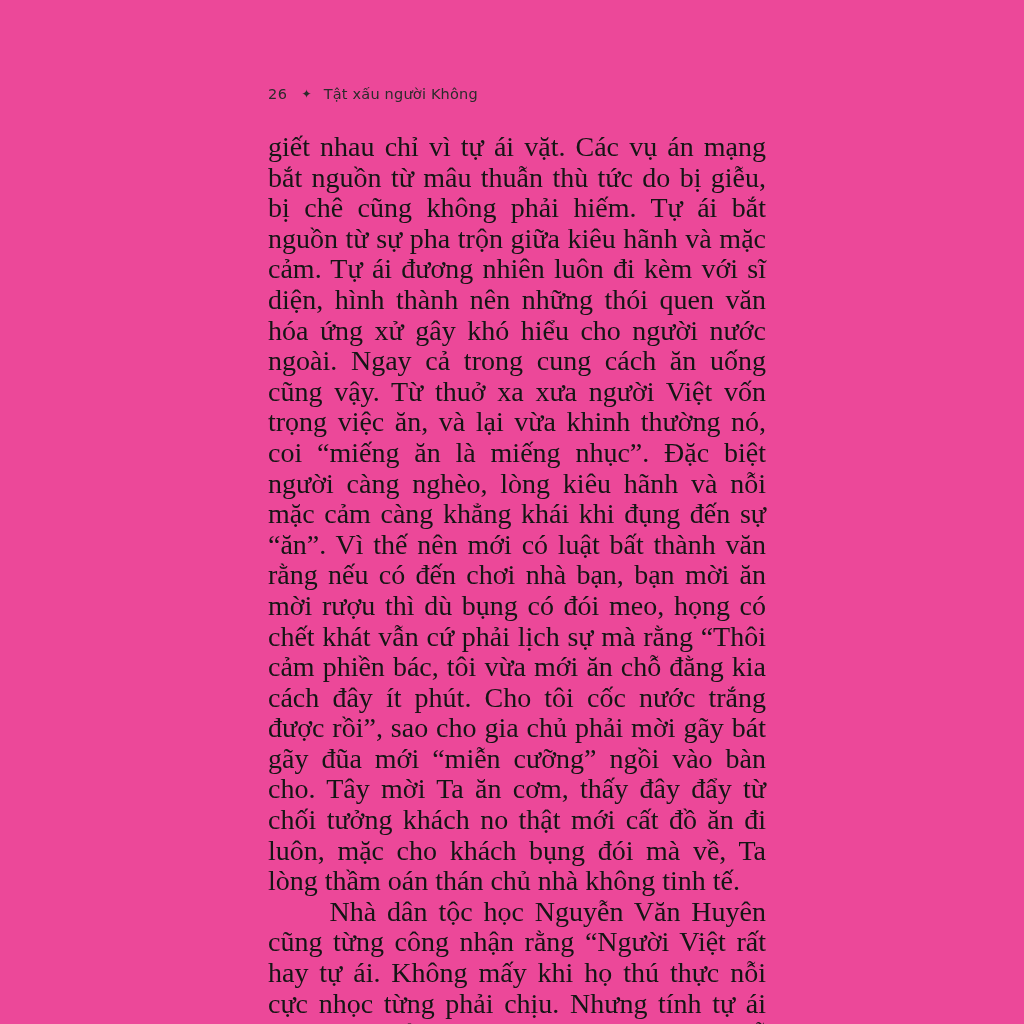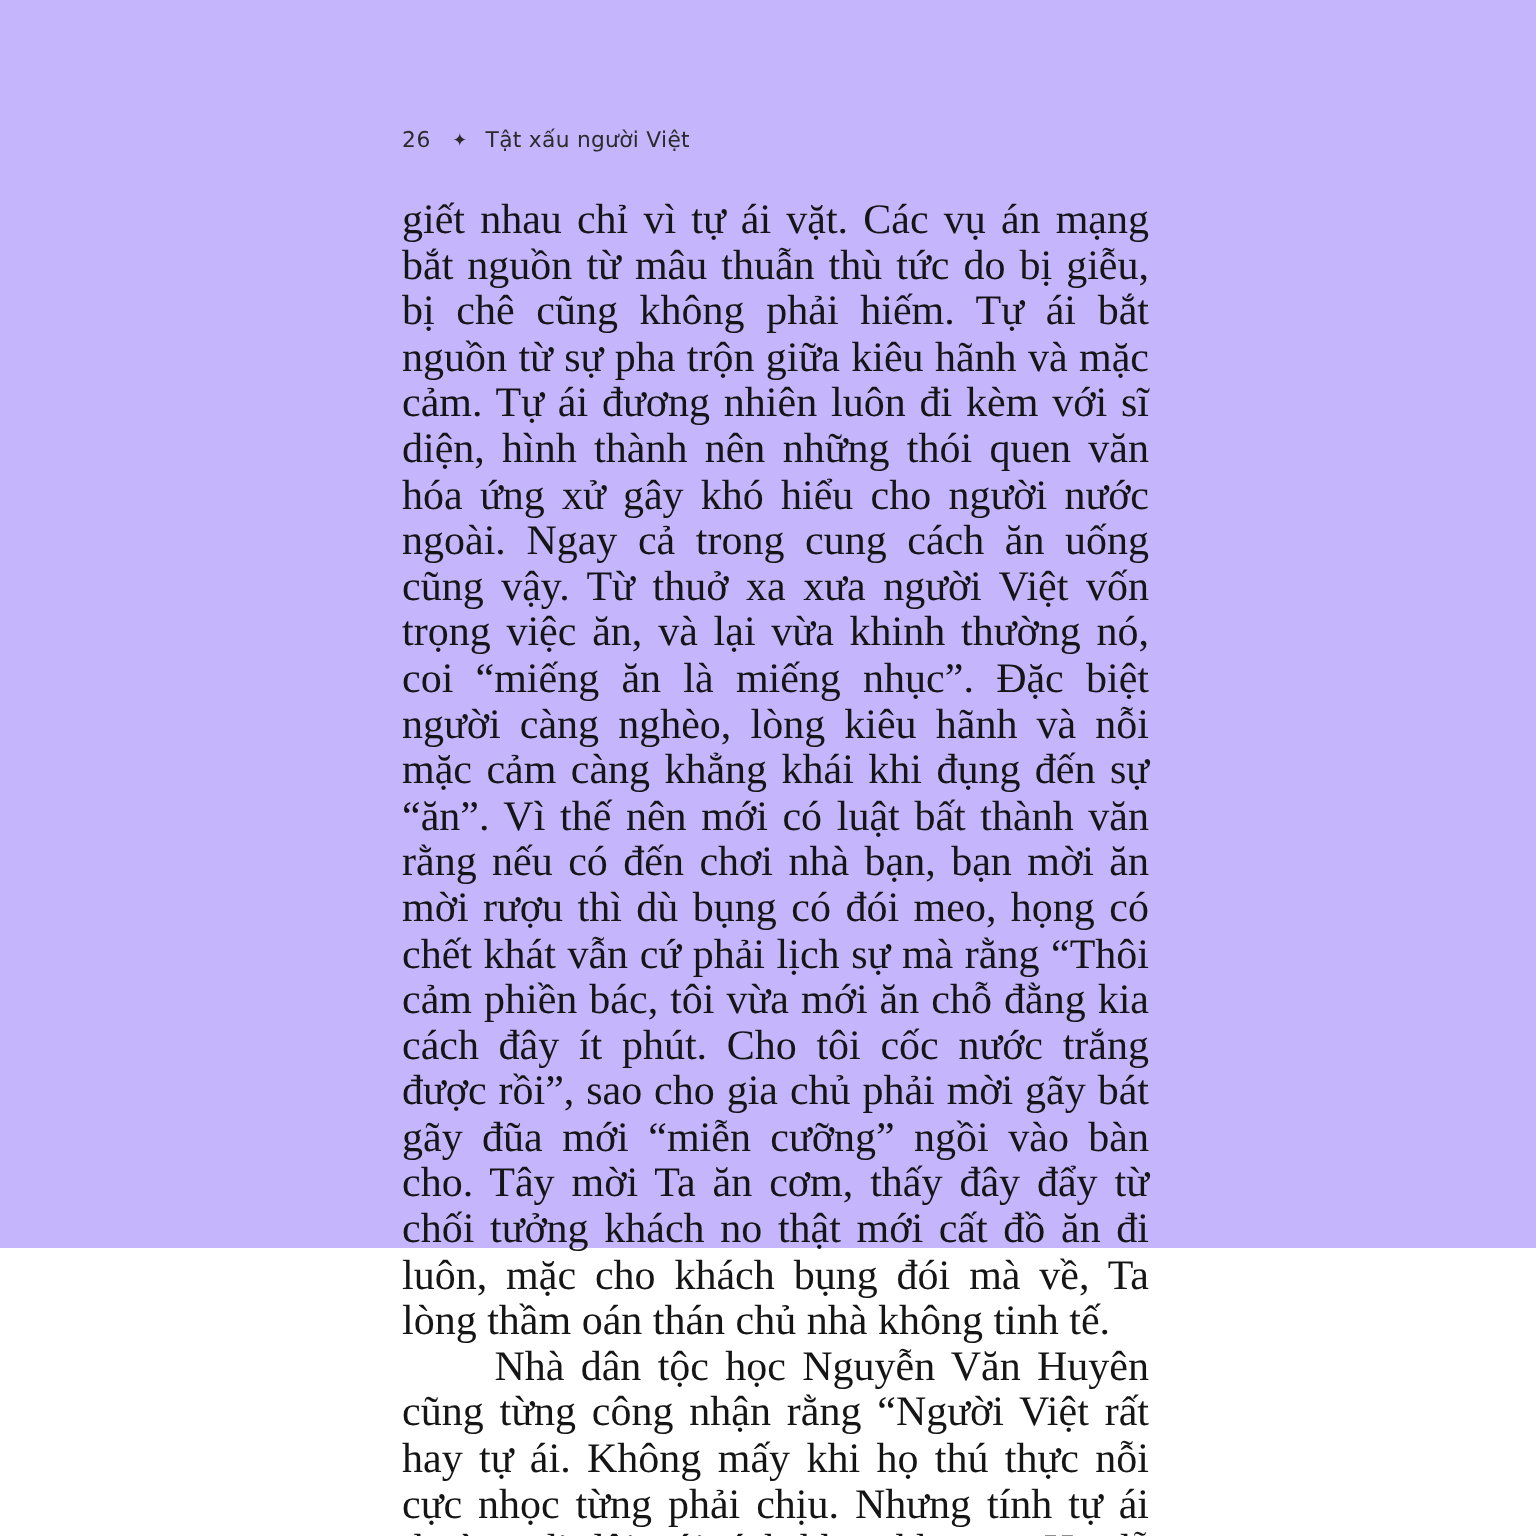--- a/index.html
+++ b/index.html
@@ -10,22 +10,22 @@
   body {
     width: 1024px;
     height: 1024px;
     overflow: hidden;
     font-family: "Liberation Serif", serif;
     color: #1a1a1a;
   }
   .page {
     position: relative;
     width: 1024px;
-    height: 832px;
-    background: #c4b5fd;
+    height: 1024px;
+    background: #ec4899;
   }
   .page-header {
     position: absolute;
     top: 86px;
     left: 268px;
     display: flex;
     align-items: baseline;
     gap: 0;
     font-family: "DejaVu Sans", sans-serif;
     font-size: 14.5px;
@@ -72,21 +72,21 @@
   }
 </style>
 </head>
 <body>
 
 <div class="page">
 
   <div class="page-header">
     <span class="folio">26</span>
     <span class="ornament">✦</span>
-    <span class="running-title">Tật xấu người Việt</span>
+    <span class="running-title">Tật xấu người Không</span>
   </div>
 
   <div class="body-text">
     <p>giết nhau chỉ vì tự ái vặt. Các vụ án mạng bắt nguồn từ mâu thuẫn thù tức do bị giễu, bị chê cũng không phải hiếm. Tự ái bắt nguồn từ sự pha trộn giữa kiêu hãnh và mặc cảm. Tự ái đương nhiên luôn đi kèm với sĩ diện, hình thành nên những thói quen văn hóa ứng xử gây khó hiểu cho người nước ngoài. Ngay cả trong cung cách ăn uống cũng vậy. Từ thuở xa xưa người Việt vốn trọng việc ăn, và lại vừa khinh thường nó, coi “miếng ăn là miếng nhục”. Đặc biệt người càng nghèo, lòng kiêu hãnh và nỗi mặc cảm càng khẳng khái khi đụng đến sự “ăn”. Vì thế nên mới có luật bất thành văn rằng nếu có đến chơi nhà bạn, bạn mời ăn mời rượu thì dù bụng có đói meo, họng có chết khát vẫn cứ phải lịch sự mà rằng “Thôi cảm phiền bác, tôi vừa mới ăn chỗ đằng kia cách đây ít phút. Cho tôi cốc nước trắng được rồi”, sao cho gia chủ phải mời gãy bát gãy đũa mới “miễn cưỡng” ngồi vào bàn cho. Tây mời Ta ăn cơm, thấy đây đẩy từ chối tưởng khách no thật mới cất đồ ăn đi luôn, mặc cho khách bụng đói mà về, Ta lòng thầm oán thán chủ nhà không tinh tế.</p>
     <p class="indent">Nhà dân tộc học Nguyễn Văn Huyên cũng từng công nhận rằng “Người Việt rất hay tự ái. Không mấy khi họ thú thực nỗi cực nhọc từng phải chịu. Nhưng tính tự ái thường đi đôi với tính khoe khoang. Họ dễ kiêu căng.” Tính tự ái cũng cản trở tầm nhìn và nhận thức khách quan, khiến cho người ta chỉ quan tâm đến lòng tự tôn của mình thay vì tiếp thu và học hỏi. Chủ tịch Hồ Chí</p>
   </div>
 
 </div>
 
 </body></html>

